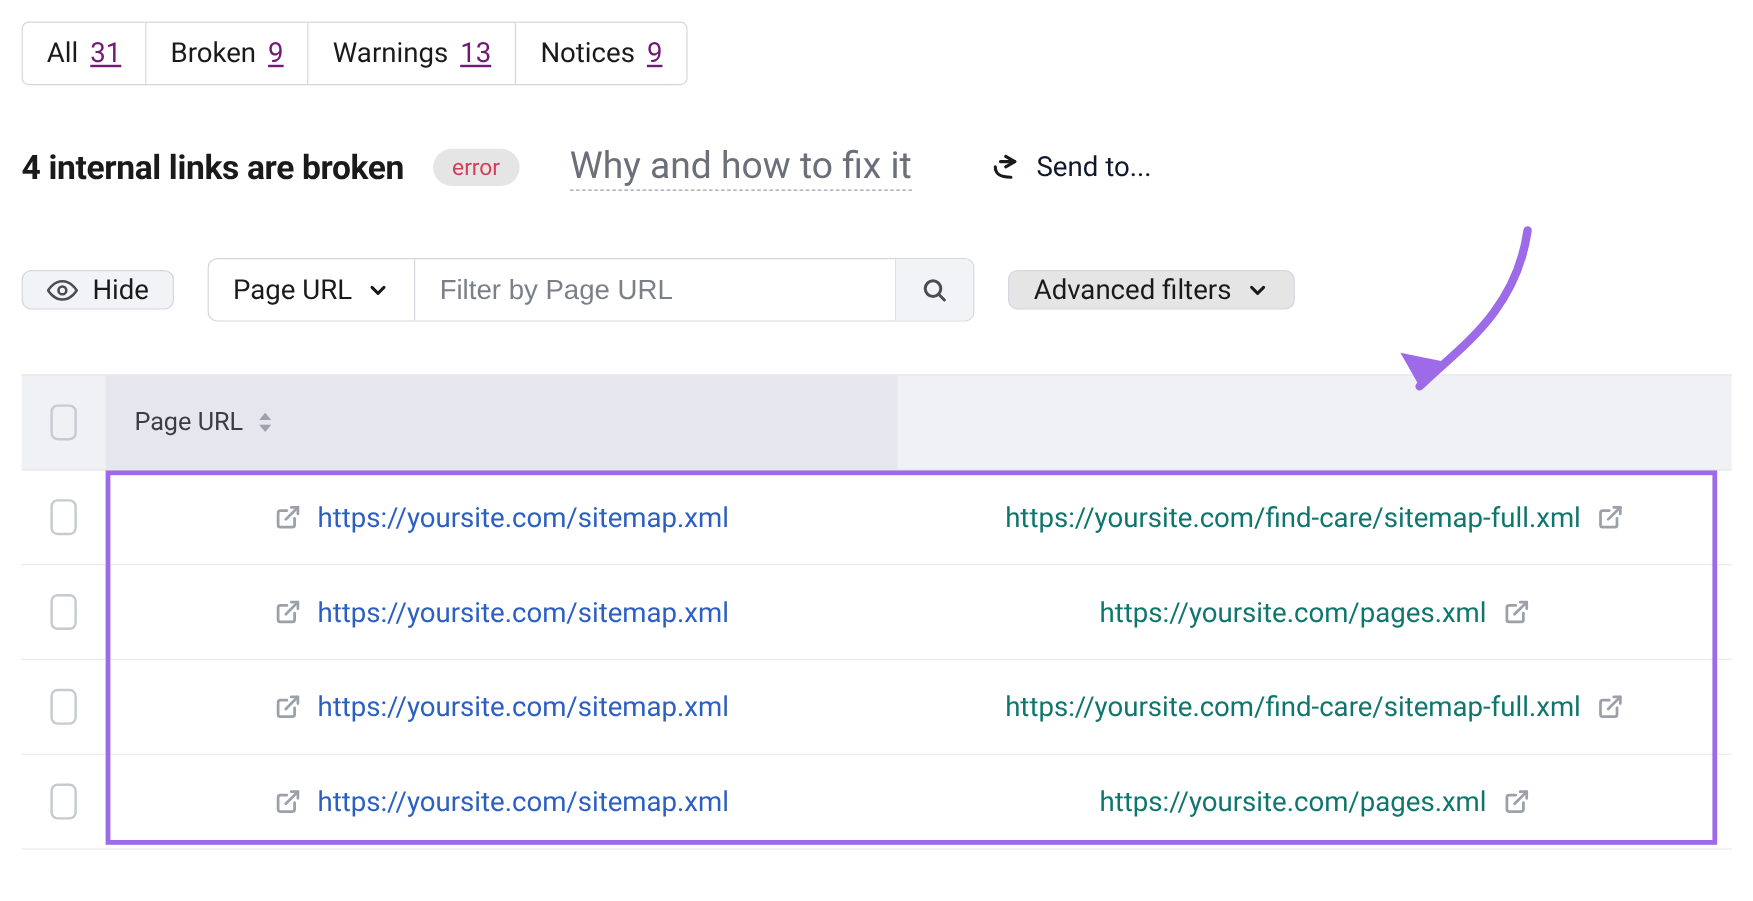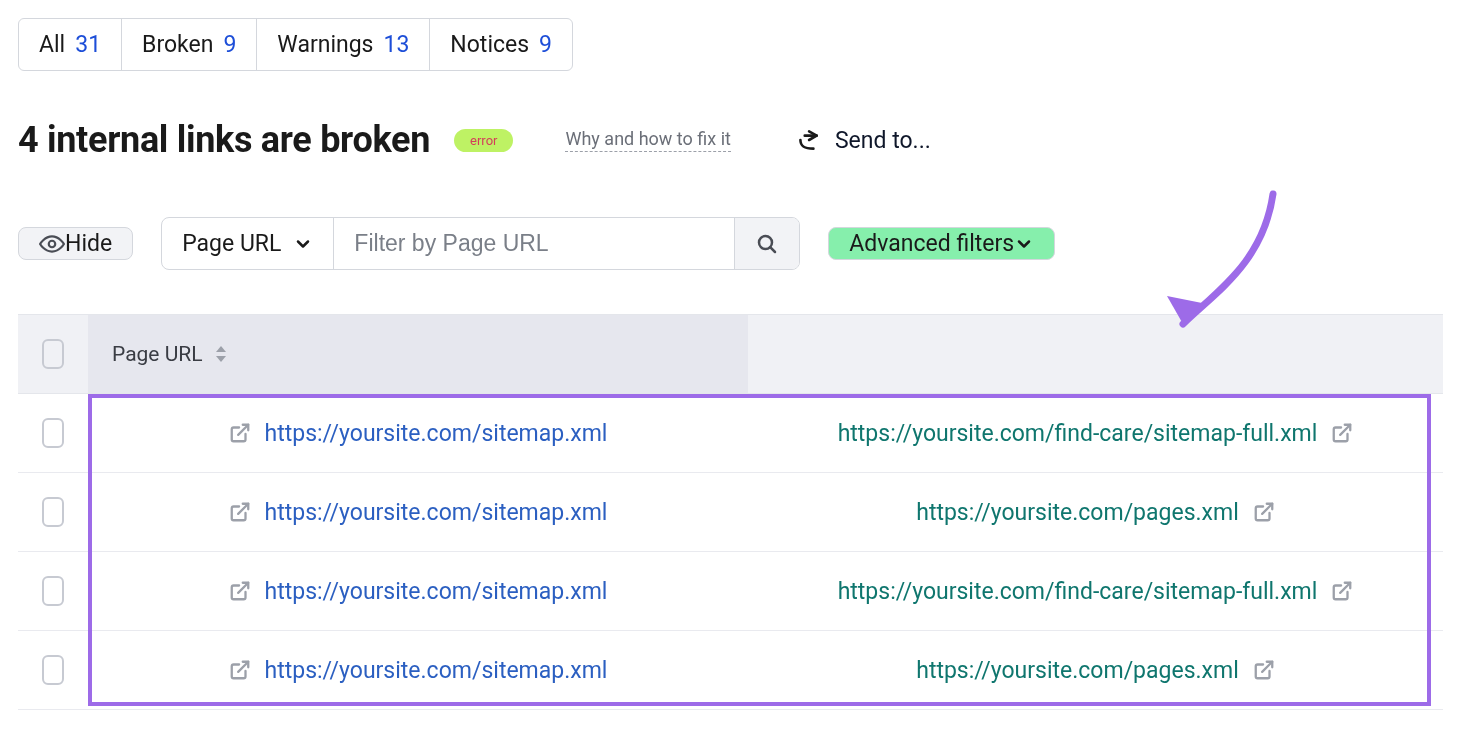--- a/index.html
+++ b/index.html
@@ -23,48 +23,48 @@
   display: flex;
   align-items: center;
   gap: 10px;
   padding: 12px 20px;
   border-right: 1px solid #d4d7dd;
   cursor: pointer;
   font-size: 23px;
   color: #1a1a1a;
 }
 .tab:last-child { border-right: none; }
-.tab .count { color: #1d4ed8; }
+.tab .count { color: #701a75; text-decoration: underline; }
 
 
 .title-row {
   display: flex;
   align-items: center;
   gap: 24px;
   margin-top: 48px;
 }
 .title-row h1 {
-  font-size: 36px;
+  font-size: 28px;
   font-weight: 700;
   letter-spacing: -0.3px;
 }
 .badge {
-  background: #bef264;
+  background: #e5e5e5;
   color: #d43e5a;
   padding: 4px 16px;
   border-radius: 999px;
-  font-size: 13px;
+  font-size: 19px;
 }
 .helplink {
   color: #6b6f78;
   border-bottom: 1px dashed #9ca0a9;
   padding-bottom: 2px;
-  font-size: 18px;
-  cursor: pointer;
-  margin-left: 28px;
+  font-size: 31px;
+  cursor: pointer;
+  margin-left: 18px;
 }
 .sendto {
   display: flex;
   align-items: center;
   gap: 14px;
   font-size: 23px;
   color: #0f172a;
   margin-left: 40px;
   cursor: pointer;
 }
@@ -72,28 +72,29 @@
 
 .filter-row {
   display: flex;
   align-items: center;
   gap: 28px;
   margin-top: 56px;
 }
 .btn {
   display: flex;
   align-items: center;
+  gap: 12px;
   border: 1px solid #d4d7dd;
   border-radius: 8px;
   padding: 2px 20px;
   font-size: 23px;
   background: #f2f3f6;
   cursor: pointer;
 }
-.btn.white { background: #86efac; }
+.btn.white { background: #e5e5e5; }
 .inputgroup {
   display: flex;
   border: 1px solid #d4d7dd;
   border-radius: 8px;
   overflow: hidden;
 }
 .inputgroup .seg {
   display: flex;
   align-items: center;
   gap: 12px;

